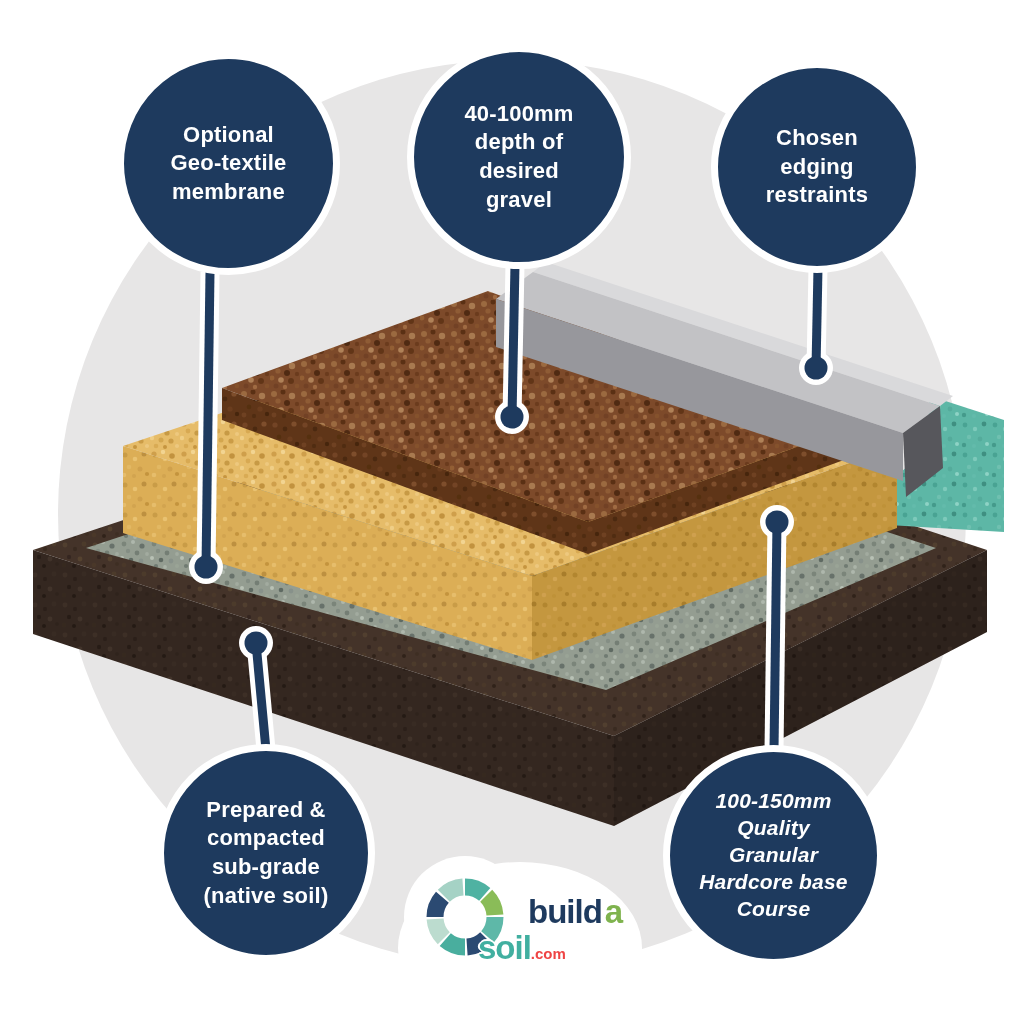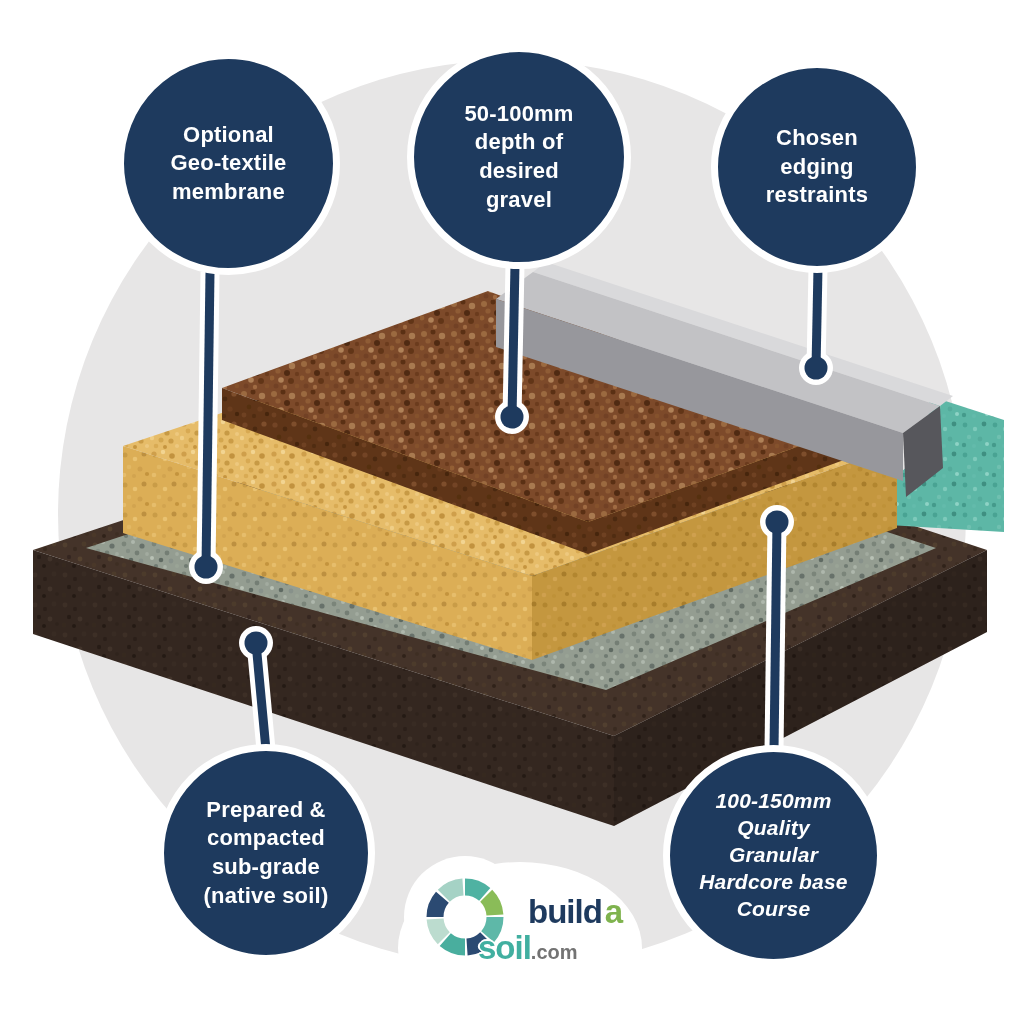--- a/index.html
+++ b/index.html
@@ -12,21 +12,21 @@
            font-size:22px;line-height:1.3;letter-spacing:.2px;}
   .callout.small{font-size:21px;line-height:1.28;}
   .logo{position:absolute;left:416px;top:862px;width:230px;height:130px;}
   .logo-badge{position:absolute;left:-12px;top:-6px;width:122px;height:122px;border-radius:50%;background:#fff;}
   .logo-ring{position:absolute;left:6px;top:12px;}
   .logo-l1{position:absolute;left:76px;top:31px;font-size:33px;font-weight:700;letter-spacing:-1px;
            color:#1e3a5e;text-shadow:2px 0 0 #fff,-2px 0 0 #fff,0 2px 0 #fff,0 -2px 0 #fff;padding-left:36px;}
   .logo-l1 .a{color:#7fb34e;margin-left:3px;}
   .logo-l2{position:absolute;left:62px;top:67px;font-size:33px;font-weight:700;letter-spacing:-1px;
            color:#41afa0;text-shadow:2px 0 0 #fff,-2px 0 0 #fff,0 2px 0 #fff,0 -2px 0 #fff;}
-  .logo-l2 .tld{color:#737373;font-size:20px;letter-spacing:0;}
+  .logo-l2 .tld{color:#ef4444;font-size:15px;letter-spacing:0;}
 </style>
 </head>
 <body>
 
 <div class="stage">
 
   <svg class="scene" width="1024" height="1024" viewBox="0 0 1024 1024">
     <defs>
       <pattern id="pGravelTop" patternUnits="userSpaceOnUse" width="30" height="30">
         <rect width="30" height="30" fill="#7d4a2a"></rect>
@@ -210,21 +210,21 @@
       <circle cx="777" cy="522" r="11.5" fill="#1e3a5e"></circle>
     </g>
   </svg>
 
   <div class="callout" style="left:117px;top:52px;width:223px;height:223px;">
     <span>Optional
 Geo-textile
 membrane</span>
   </div>
   <div class="callout" style="left:407px;top:45px;width:224px;height:224px;">
-    <span>50-100mm
+    <span>40-100mm
 depth of
 desired
 gravel</span>
   </div>
   <div class="callout" style="left:711px;top:61px;width:212px;height:212px;">
     <span>Chosen
 edging
 restraints</span>
   </div>
   <div class="callout" style="left:157px;top:744px;width:218px;height:218px;">

